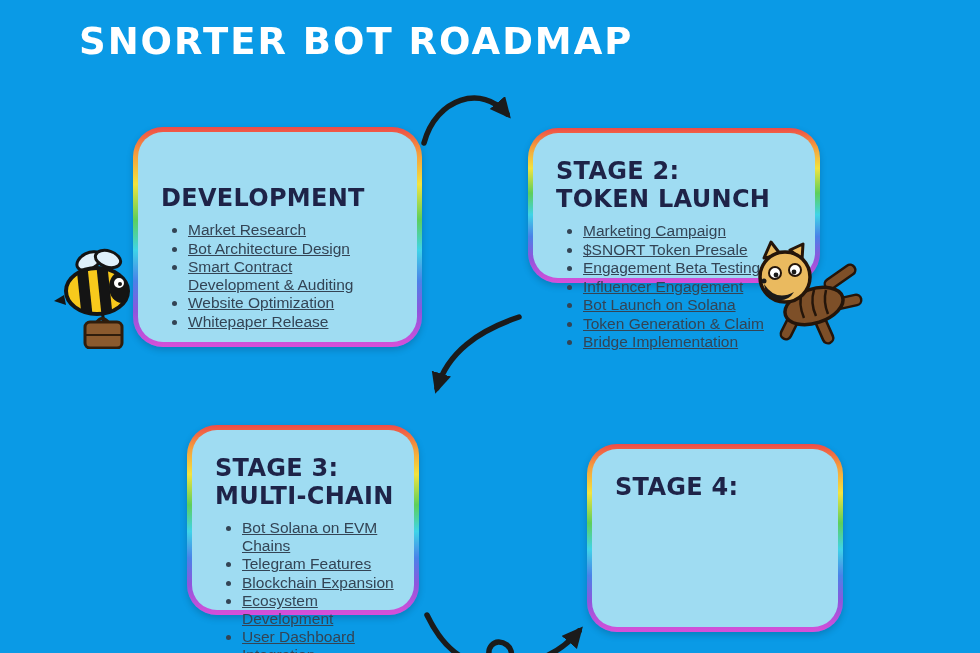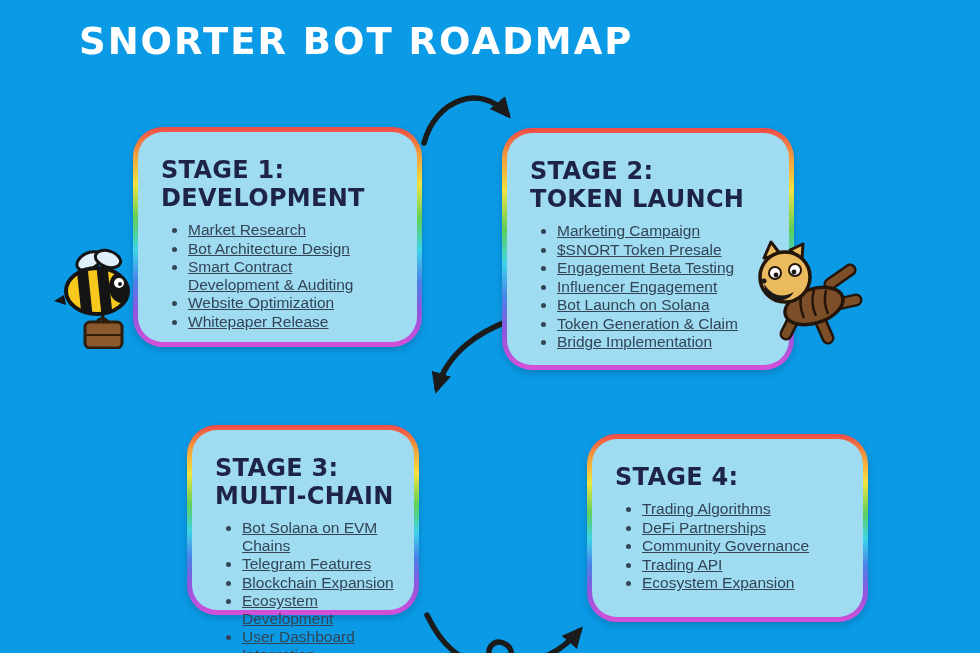--- a/index.html
+++ b/index.html
@@ -55,32 +55,32 @@
         <path d="M0,0 L21,10 L0,20 Z" fill="#1b1b1b"></path>
       </marker>
     </defs>
     <path d="M 424 143 C 436 98 482 84 507 114" fill="none" stroke="#1b1b1b" stroke-width="5.5" stroke-linecap="round" marker-end="url(#ah)"></path>
     <path d="M 519 317 C 478 331 448 352 437 388" fill="none" stroke="#1b1b1b" stroke-width="5.5" stroke-linecap="round" marker-end="url(#ah)"></path>
     <path d="M 427 615 C 445 652 468 666 492 662 C 483 649 495 636 507 645 C 516 652 510 665 498 664 C 522 669 557 657 579 631" fill="none" stroke="#1b1b1b" stroke-width="5.5" stroke-linecap="round" marker-end="url(#ah)"></path>
   </svg>
 
   <div class="card stage1" style="left:133px; top:127px; width:289px; height:220px;">
     <div class="card-inner">
-      <h2 class="stage-heading"><span>STAGE 1:</span><br><span>DEVELOPMENT</span></h2>
+      <h2 class="stage-heading"><br><span>DEVELOPMENT</span></h2>
       <ul class="stage-items">
           <li>Market Research</li>
           <li>Bot Architecture Design</li>
           <li>Smart Contract Development &amp; Auditing</li>
           <li>Website Optimization</li>
           <li>Whitepaper Release</li>
         </ul>
     </div>
   </div>
 
-  <div class="card stage2" style="left:502px; top:128px; width:292px; height:242px;">
+  <div class="card stage2" style="left:528px; top:128px; width:292px; height:155px;">
     <div class="card-inner">
       <h2 class="stage-heading"><span>STAGE 2:</span><br><span>TOKEN LAUNCH</span></h2>
       <ul class="stage-items">
           <li>Marketing Campaign</li>
           <li>$SNORT Token Presale</li>
           <li>Engagement Beta Testing</li>
           <li>Influencer Engagement</li>
           <li>Bot Launch on Solana</li>
           <li>Token Generation &amp; Claim</li>
           <li>Bridge Implementation</li>
@@ -94,30 +94,23 @@
       <ul class="stage-items">
           <li>Bot Solana on EVM Chains</li>
           <li>Telegram Features</li>
           <li>Blockchain Expansion</li>
           <li>Ecosystem Development</li>
           <li>User Dashboard Integration</li>
         </ul>
     </div>
   </div>
 
-  <div class="card stage4" style="left:587px; top:434px; width:281px; height:188px;">
+  <div class="card stage4" style="left:587px; top:444px; width:256px; height:188px;">
     <div class="card-inner">
       <h2 class="stage-heading"><span>STAGE 4:</span><br></h2>
-      <ul class="stage-items">
-          <li>Trading Algorithms</li>
-          <li>DeFi Partnerships</li>
-          <li>Community Governance</li>
-          <li>Trading API</li>
-          <li>Ecosystem Expansion</li>
-        </ul>
     </div>
   </div>
 
   <svg class="mascot" style="left:52px; top:245px;" width="94" height="104" viewBox="0 0 94 104">
 
     <ellipse cx="37" cy="16" rx="13" ry="8" transform="rotate(-28 37 16)" fill="#dff0fb" stroke="#141414" stroke-width="3"></ellipse>
     <ellipse cx="56" cy="14" rx="13" ry="8" transform="rotate(18 56 14)" fill="#dff0fb" stroke="#141414" stroke-width="3"></ellipse>
 
     <line x1="50" y1="66" x2="52" y2="78" stroke="#141414" stroke-width="3"></line>
 

